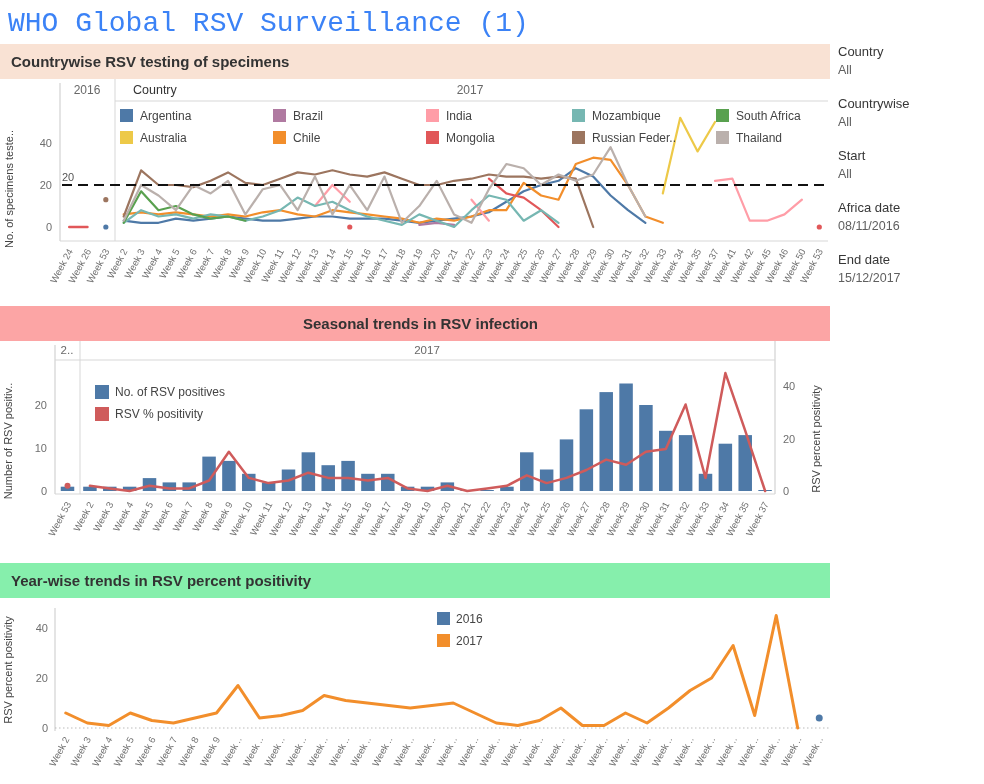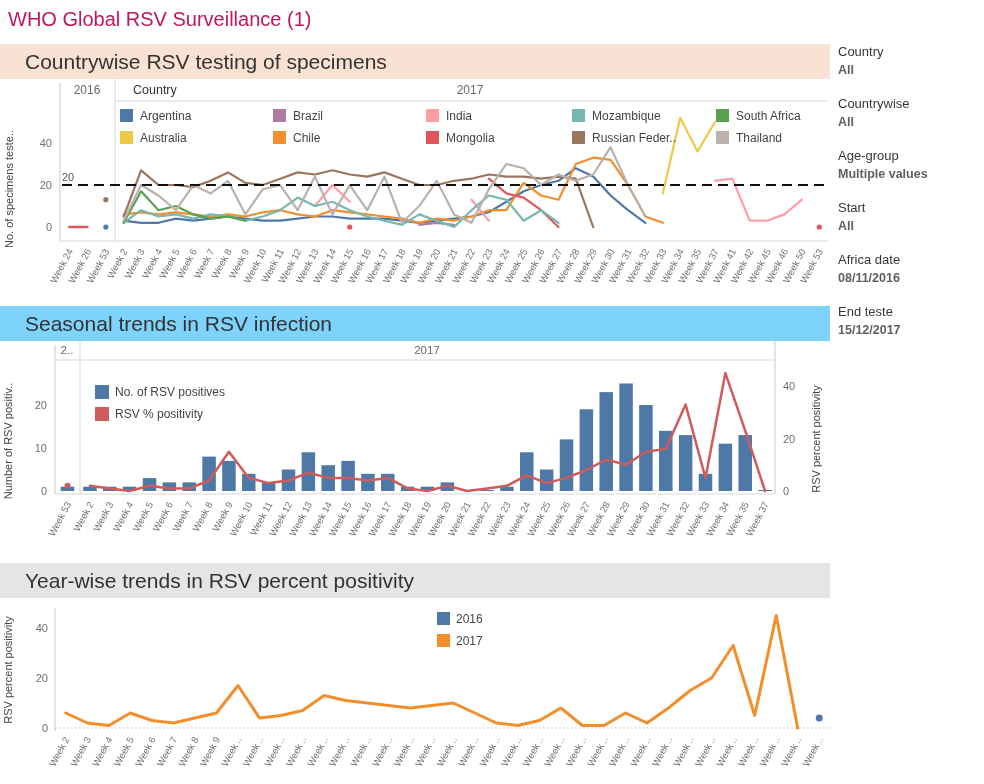--- a/index.html
+++ b/index.html
@@ -1,32 +1,32 @@
 <!DOCTYPE html>
 <html><head>
 <meta charset="utf-8">
 <style>
   * { margin:0; padding:0; box-sizing:border-box; }
   html,body { width:984px; height:784px; background:#ffffff; overflow:hidden;
               font-family:"Liberation Sans", sans-serif; }
   #app { position:relative; width:984px; height:784px; }
-  .main-title { position:absolute; left:8px; top:8px; font-size:20px; color:#be185d; }
+  .main-title { position:absolute; left:8px; top:8px; font-size:28px; color:#3b82f6;font-family:Liberation Mono, monospace; }
   .section-header { position:absolute; left:0; width:830px; height:35px; display:flex; align-items:center; }
-  .section-header span { padding-left:25px; font-size:21px; font-weight:400; color:#333; }
+  .section-header span { padding-left:11px; font-size:15px; font-weight:700; color:#333; }
   #hdr1 { top:44px; }
   #hdr2 { top:306px; }
   #hdr3 { top:563px; }
   .chart { position:absolute; left:0; }
   #chart1 { top:79px; }
   #chart2 { top:341px; }
   #chart3 { top:600px; }
   .sidebar { position:absolute; left:838px; top:44px; width:142px; }
   .filter-block { margin-bottom:19px; cursor:pointer; }
   .filter-label { font-size:13px; color:#363636; margin-bottom:4px; }
-  .filter-value { font-size:12.5px; color:#5f5f5f;font-weight:bold; }
+  .filter-value { font-size:12.5px; color:#5f5f5f; }
   svg text { font-family:"Liberation Sans", sans-serif; }
 </style>
 </head>
 <body>
 
 <div id="app">
   <div class="main-title">WHO Global RSV Surveillance (1)</div>
 
   <div class="section-header" id="hdr1" style="background: rgb(249, 226, 212);">
     <span>Countrywise RSV testing of specimens</span>
@@ -125,21 +125,21 @@
         <text x="701.5731707317074" y="172" text-anchor="end" font-size="9.5" fill="#6e6e6e" transform="rotate(-62 701.5731707317074 172)">Week 35</text>
         <text x="718.9634146341464" y="172" text-anchor="end" font-size="9.5" fill="#6e6e6e" transform="rotate(-62 718.9634146341464 172)">Week 37</text>
         <text x="736.3536585365854" y="172" text-anchor="end" font-size="9.5" fill="#6e6e6e" transform="rotate(-62 736.3536585365854 172)">Week 41</text>
         <text x="753.7439024390244" y="172" text-anchor="end" font-size="9.5" fill="#6e6e6e" transform="rotate(-62 753.7439024390244 172)">Week 42</text>
         <text x="771.1341463414634" y="172" text-anchor="end" font-size="9.5" fill="#6e6e6e" transform="rotate(-62 771.1341463414634 172)">Week 45</text>
         <text x="788.5243902439024" y="172" text-anchor="end" font-size="9.5" fill="#6e6e6e" transform="rotate(-62 788.5243902439024 172)">Week 46</text>
         <text x="805.9146341463414" y="172" text-anchor="end" font-size="9.5" fill="#6e6e6e" transform="rotate(-62 805.9146341463414 172)">Week 50</text>
         <text x="823.3048780487804" y="172" text-anchor="end" font-size="9.5" fill="#6e6e6e" transform="rotate(-62 823.3048780487804 172)">Week 53</text>
       </svg></div>
 
-  <div class="section-header" id="hdr2" style="background: #7dd3fc;">
+  <div class="section-header" id="hdr2" style="background: #fca5a5; justify-content: center;">
     <span>Seasonal trends in RSV infection</span>
   </div>
   <div class="chart" id="chart2"><svg width="830" height="217">
         <line x1="55" y1="4" x2="55" y2="153" stroke="#c9c9c9"></line>
         <line x1="80" y1="0" x2="80" y2="153" stroke="#d7d7d7"></line>
         <line x1="775" y1="0" x2="775" y2="153" stroke="#c9c9c9"></line>
         <line x1="55" y1="153" x2="775" y2="153" stroke="#d7d7d7"></line>
         <text x="67" y="13" text-anchor="middle" font-size="11.5" fill="#686868">2..</text>
         <text x="427" y="13" text-anchor="middle" font-size="11.5" fill="#686868">2017</text>
         <line x1="55" y1="19" x2="775" y2="19" stroke="#d7d7d7"></line>
@@ -230,21 +230,21 @@
         <text x="630.0714285714286" y="163" text-anchor="end" font-size="9.5" fill="#6e6e6e" transform="rotate(-62 630.0714285714286 163)">Week 29</text>
         <text x="649.9285714285714" y="163" text-anchor="end" font-size="9.5" fill="#6e6e6e" transform="rotate(-62 649.9285714285714 163)">Week 30</text>
         <text x="669.7857142857143" y="163" text-anchor="end" font-size="9.5" fill="#6e6e6e" transform="rotate(-62 669.7857142857143 163)">Week 31</text>
         <text x="689.6428571428571" y="163" text-anchor="end" font-size="9.5" fill="#6e6e6e" transform="rotate(-62 689.6428571428571 163)">Week 32</text>
         <text x="709.5" y="163" text-anchor="end" font-size="9.5" fill="#6e6e6e" transform="rotate(-62 709.5 163)">Week 33</text>
         <text x="729.3571428571429" y="163" text-anchor="end" font-size="9.5" fill="#6e6e6e" transform="rotate(-62 729.3571428571429 163)">Week 34</text>
         <text x="749.2142857142857" y="163" text-anchor="end" font-size="9.5" fill="#6e6e6e" transform="rotate(-62 749.2142857142857 163)">Week 35</text>
         <text x="769.0714285714286" y="163" text-anchor="end" font-size="9.5" fill="#6e6e6e" transform="rotate(-62 769.0714285714286 163)">Week 37</text>
       </svg></div>
 
-  <div class="section-header" id="hdr3" style="background: #e5e5e5;">
+  <div class="section-header" id="hdr3" style="background: #86efac;">
     <span>Year-wise trends in RSV percent positivity</span>
   </div>
   <div class="chart" id="chart3"><svg width="850" height="184">
         <line x1="55" y1="8" x2="55" y2="131" stroke="#c9c9c9"></line>
         <line x1="55" y1="128" x2="830" y2="128" stroke="#bbb" stroke-dasharray="1.5 2.5"></line>
         <text x="48" y="132" text-anchor="end" font-size="11" fill="#6e6e6e">0</text>
         <text x="48" y="82" text-anchor="end" font-size="11" fill="#6e6e6e">20</text>
         <text x="48" y="32" text-anchor="end" font-size="11" fill="#6e6e6e">40</text>
         <text transform="translate(12 70) rotate(-90)" text-anchor="middle" font-size="11" fill="#444">RSV percent positivity</text>
         <g>
@@ -298,29 +298,25 @@
   <div class="sidebar" id="sidebar">
       <div class="filter-block">
         <div class="filter-label">Country</div>
         <div class="filter-value">All</div>
       </div>
       <div class="filter-block">
         <div class="filter-label">Countrywise</div>
         <div class="filter-value">All</div>
       </div>
       <div class="filter-block">
-        <div class="filter-label">Age-group</div>
-        <div class="filter-value">Multiple values</div>
-      </div>
-      <div class="filter-block">
         <div class="filter-label">Start</div>
         <div class="filter-value">All</div>
       </div>
       <div class="filter-block">
         <div class="filter-label">Africa date</div>
         <div class="filter-value">08/11/2016</div>
       </div>
       <div class="filter-block">
-        <div class="filter-label">End teste</div>
+        <div class="filter-label">End date</div>
         <div class="filter-value">15/12/2017</div>
       </div>
     </div>
 </div>
 
 </body></html>

